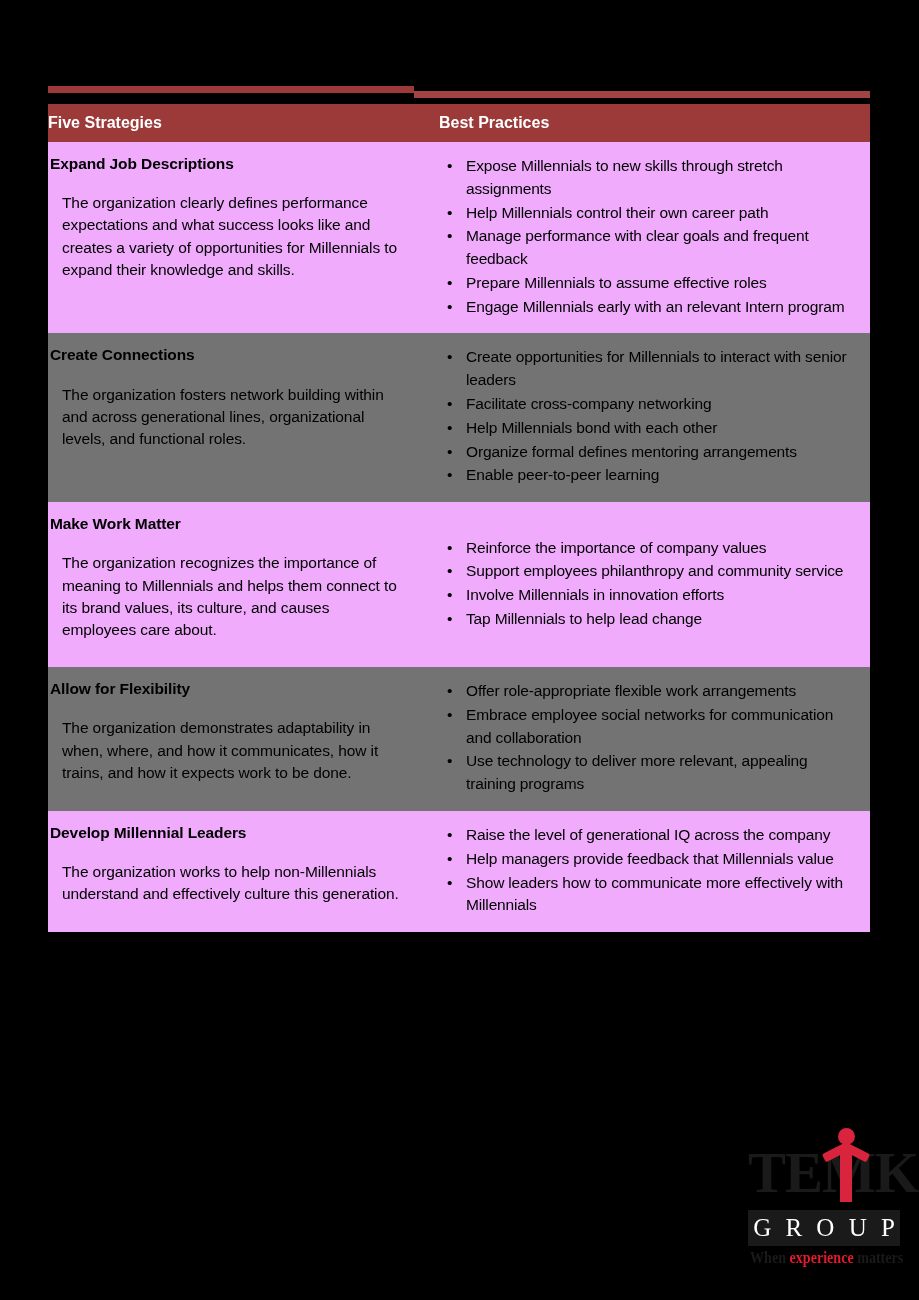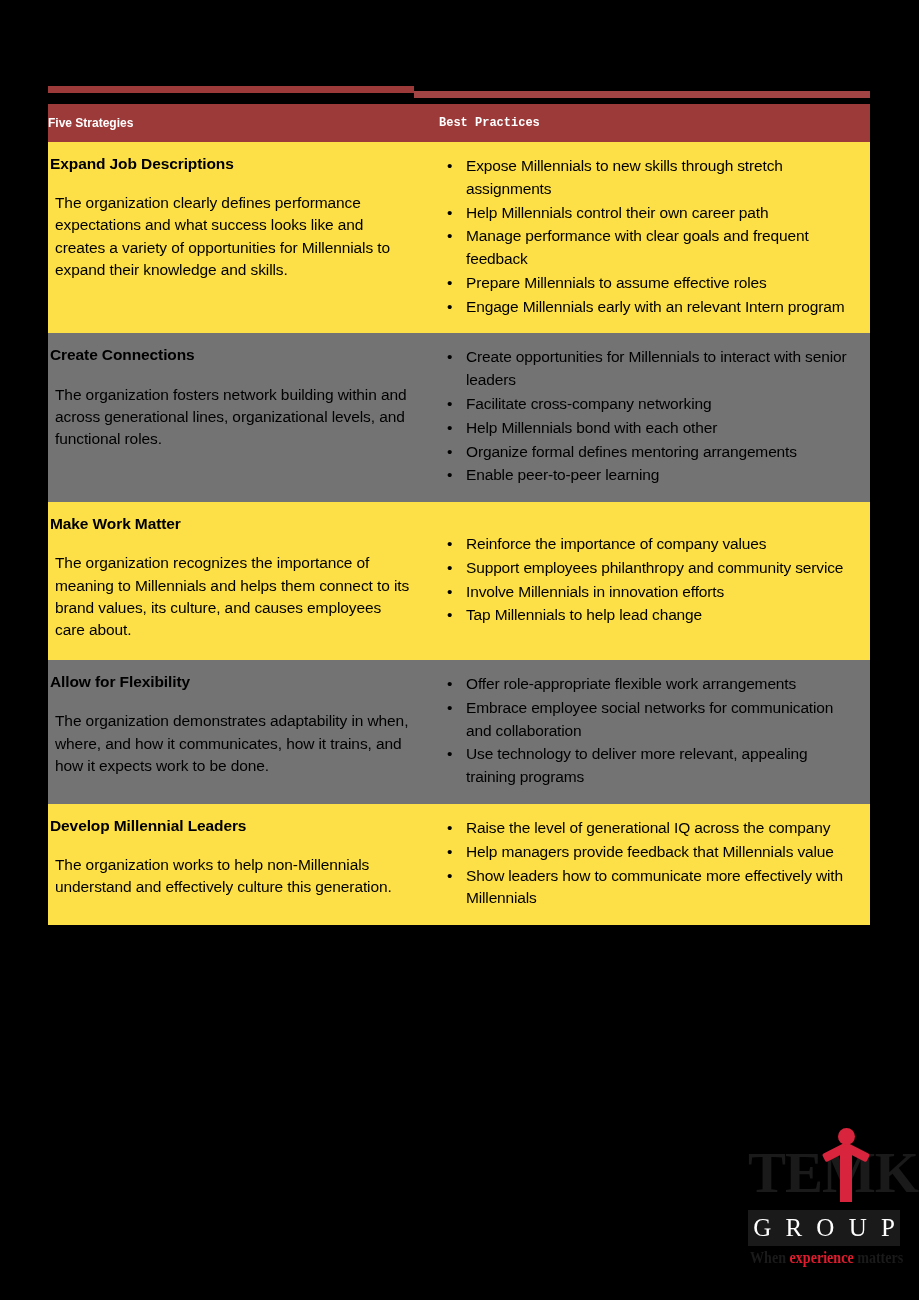--- a/index.html
+++ b/index.html
@@ -54,50 +54,50 @@
     vertical-align: top;
     padding: 0;
   }
   col.c-left  { width: 383px; }
   col.c-right { width: 439px; }
 
   thead tr { height: 38px; }
   thead th {
     background: #9C3A3A;
     color: #FFFFFF;
-    font-size: 12px;
+    font-size: 16px;
     font-weight: bold;
     text-align: left;
     height: 38px;
     line-height: 38px;
     padding: 0 0 0 14px;
   }
-  thead th.th-right { padding-left: 8px; font-family: Liberation Mono, monospace; }
-
-  tbody tr.shade td { background: #fde047; }
+  thead th.th-right { padding-left: 8px; }
+
+  tbody tr.shade td { background: #f0abfc; }
   tbody tr.plain td { background: #737373; }
 
   td.cell-left {
     padding: 13px 16px 14px 2px;
   }
   td.cell-right {
     padding: 13px 18px 14px 8px;
   }
 
   .strat-title {
     font-size: 15.5px;
     font-weight: bold;
     line-height: 1.18;
     margin: 0 0 19px 0;
     letter-spacing: -0.1px;
   }
   .strat-desc {
     font-size: 15.5px;
     line-height: 1.43;
-    margin: 5px;
+    margin: 12px;
     letter-spacing: -0.1px;
   }
 
   ul.practices {
     list-style: none;
     margin: 0;
     padding: 0;
   }
   ul.practices li {
     position: relative;

